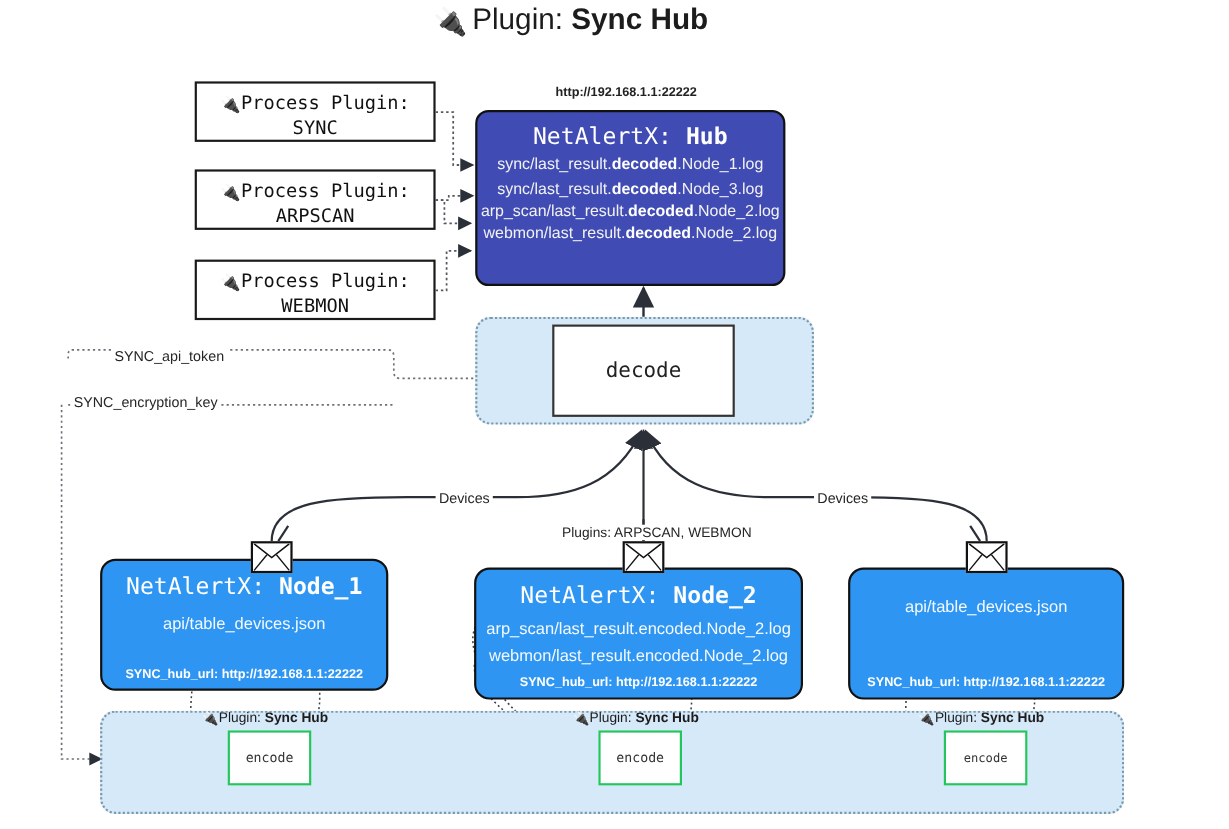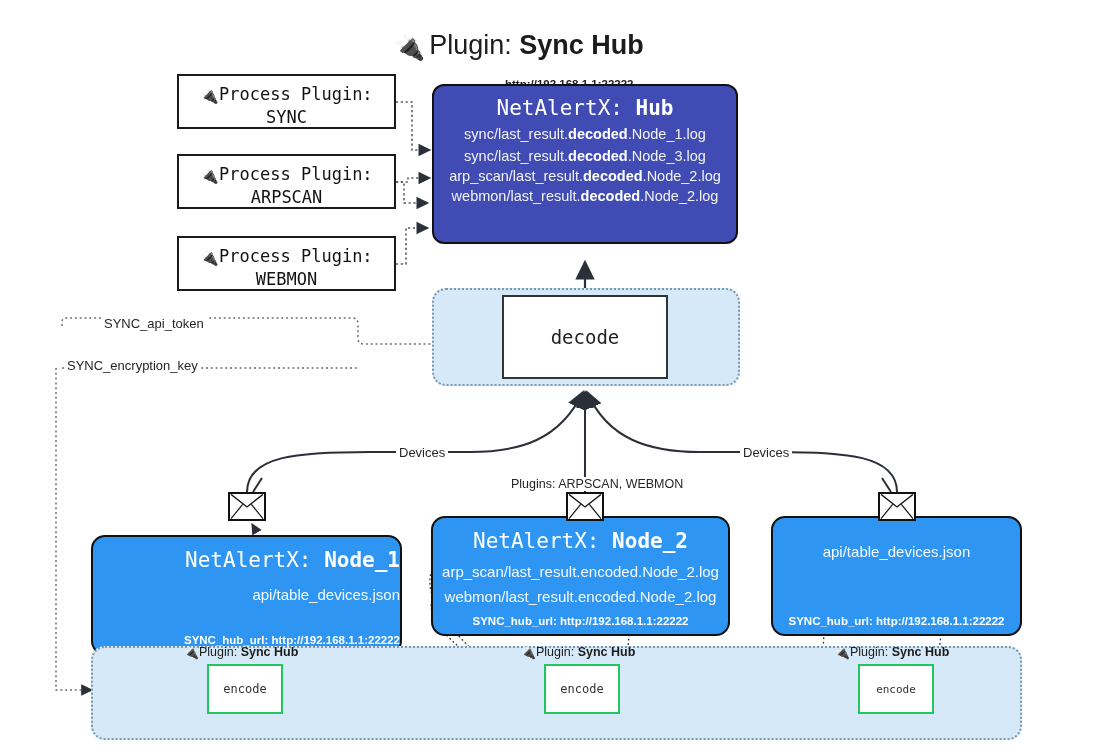--- a/index.html
+++ b/index.html
@@ -29,21 +29,21 @@
     position: absolute;
     left: 0; top: 0;
     width: 1117px;
     height: 754px;
   }
 
   
   .title {
     position: absolute;
     left: 0;
-    top: 30px;
+    top: 2px;
     width: 1038px;
     text-align: center;
     font-size: 27px;
     color: #1c1c1c;
     white-space: nowrap;
   }
   .title .plug {
     font-size: 25px;
     vertical-align: -2px;
     margin-right: 4px;
@@ -283,21 +283,21 @@
       <span class="l2">ARPSCAN</span>
     </div>
 
     <div class="proc-box" style="left:177px; top:236px; width:219px; height:55px;">
       <span class="l1"><span class="plug">🔌</span><span>Process Plugin:</span></span>
       <span class="l2">WEBMON</span>
     </div>
 
     <div class="hub-url" style="left:505px; top:78px;">http://192.168.1.1:22222</div>
 
-    <div class="hub" style="left:432px; top:84px; width:306px; height:160px;">
+    <div class="hub" style="left:432px; top:100px; width:282px; height:160px;">
       <div class="hub-title"><span>NetAlertX: </span><span class="strong">Hub</span></div>
       <div class="hub-line"><span>sync/last_result.</span><span class="strong">decoded</span><span>.Node_1.log</span></div>
       <div class="hub-line"><span>sync/last_result.</span><span class="strong">decoded</span><span>.Node_3.log</span></div>
       <div class="hub-line tight"><span>arp_scan/last_result.</span><span class="strong">decoded</span><span>.Node_2.log</span></div>
       <div class="hub-line tight"><span>webmon/last_result.</span><span class="strong">decoded</span><span>.Node_2.log</span></div>
     </div>
 
     <div class="decode-wrap" style="left:432px; top:288px; width:308px; height:98px;"></div>
     <div class="decode-box" style="left:502px; top:295px; width:166px; height:84px;">decode</div>
 
@@ -323,21 +323,21 @@
       </svg>
     </div>
     <div class="envelope" style="left:878px; top:492px;">
       <svg class="flap" viewBox="0 0 38 29">
         <path d="M0.5,0.5 L19,15 L37.5,0.5" fill="none" stroke="#111111" stroke-width="1.6"></path>
         <path d="M0.5,28.5 L14,12" fill="none" stroke="#111111" stroke-width="1.4"></path>
         <path d="M37.5,28.5 L24,12" fill="none" stroke="#111111" stroke-width="1.4"></path>
       </svg>
     </div>
 
-    <div class="node" style="left:91px; top:535px; width:311px; height:120px;text-align:right;">
+    <div class="node" style="left:91px; top:508px; width:262px; height:120px;">
       <div class="node-title"><span>NetAlertX: </span><span class="strong">Node_1</span></div>
       <div class="node-line" style="margin-top:14px;">api/table_devices.json</div>
       <div class="node-foot">SYNC_hub_url: http://192.168.1.1:22222</div>
     </div>
 
     <div class="node" style="left:431px; top:516px; width:299px; height:120px;">
       <div class="node-title"><span>NetAlertX: </span><span class="strong">Node_2</span></div>
       <div class="node-line" style="margin-top:10px;">arp_scan/last_result.encoded.Node_2.log</div>
       <div class="node-line" style="margin-top:8px;">webmon/last_result.encoded.Node_2.log</div>
       <div class="node-foot">SYNC_hub_url: http://192.168.1.1:22222</div>

